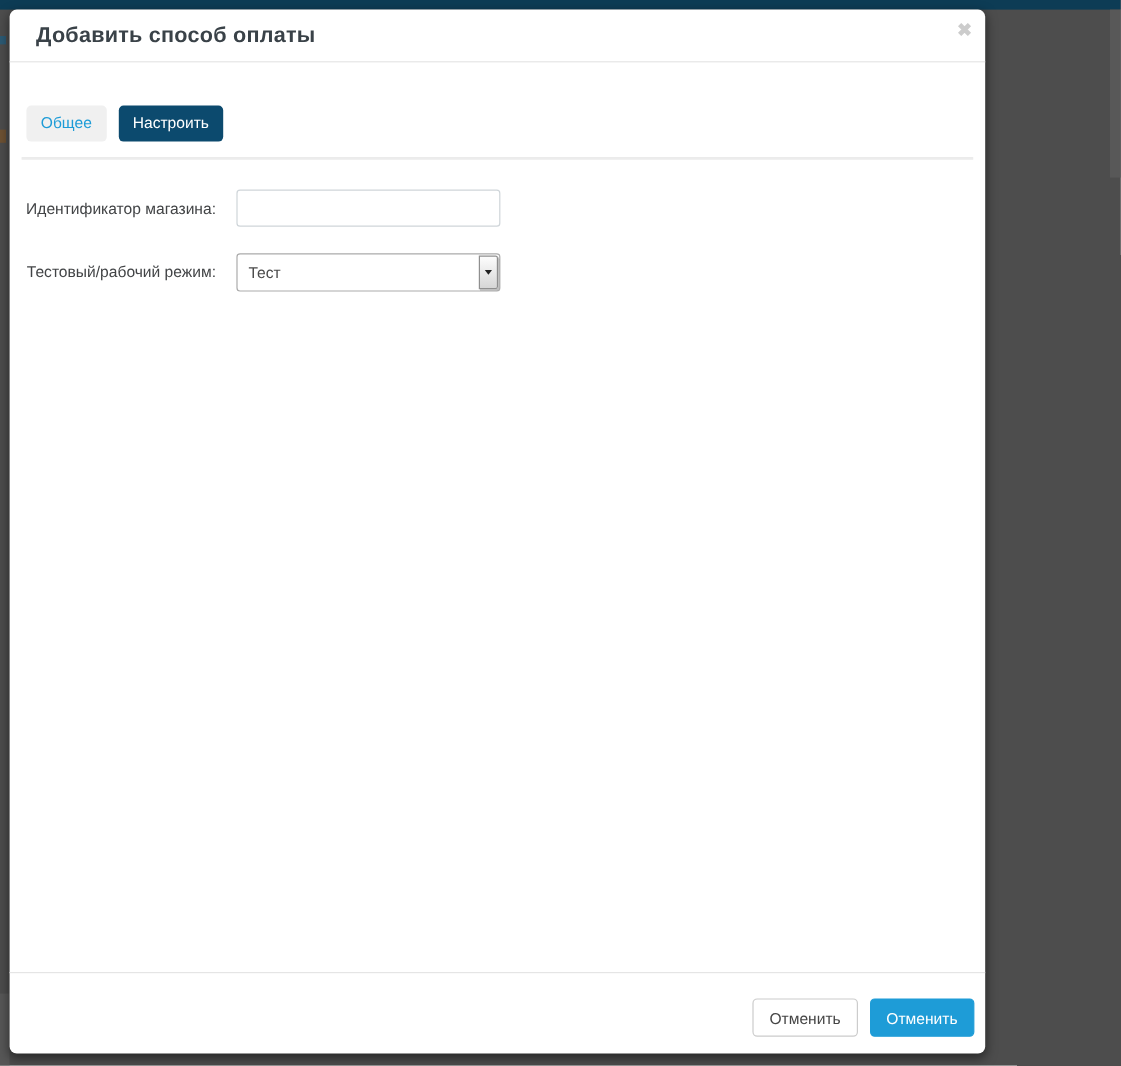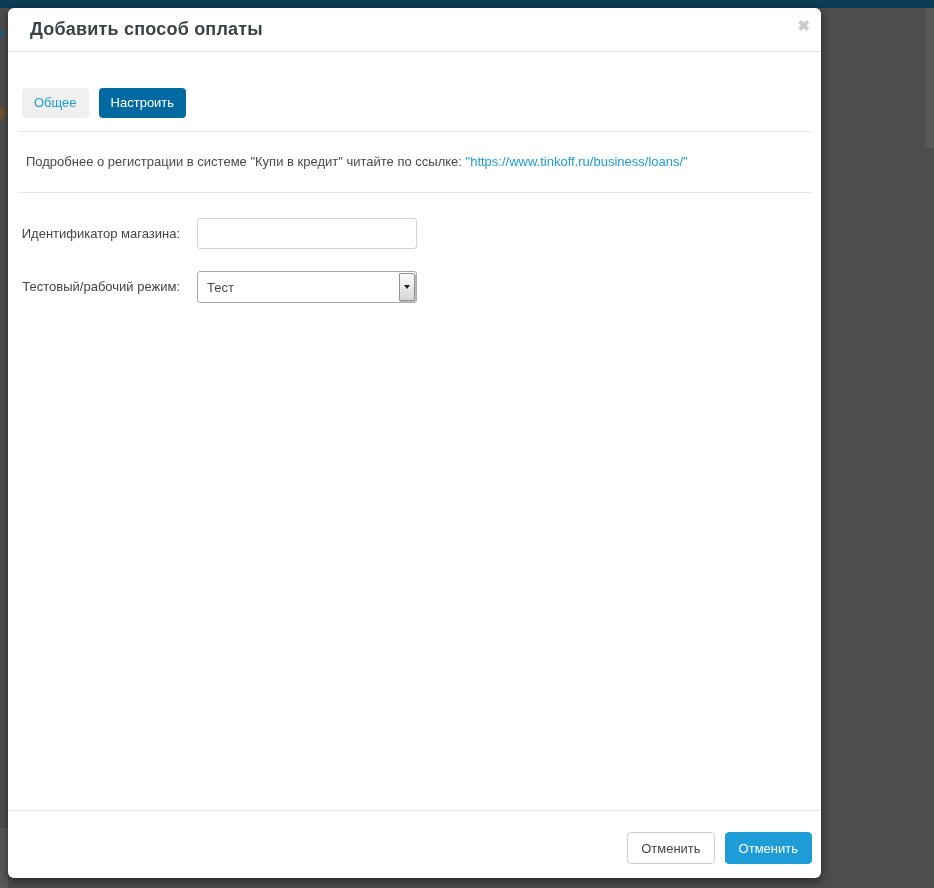--- a/index.html
+++ b/index.html
@@ -57,21 +57,21 @@
 
   .tabs { margin-top: 36px; padding-left: 4px; display: flex; gap: 10px; align-items: center; }
   .tab {
     height: 30px; line-height: 30px;
     padding: 0 12px;
     font-size: 13px;
     border-radius: 4px;
     cursor: pointer;
     background: #f0f0f0; color: #1e9cd7;
   }
-  .tab.active { background: #0369a1; color: #ffffff; }
+  .tab.active { background: #0c4a6e; color: #ffffff; }
 
   .divider { height: 1px; background: #e7e7e7; margin: 0; }
   .divider.under-tabs { margin-top: 13px; }
 
   .info-row {
     padding: 22px 8px 23px 8px;
     font-size: 13px; color: #494949;
   }
   .info-row a { color: #1e9cd7; text-decoration: none; cursor: pointer; }
 
@@ -169,23 +169,20 @@
 
     <div class="modal-body">
 
       <div class="tabs">
         <span class="tab">Общее</span>
         <span class="tab active">Настроить</span>
       </div>
 
       <div class="divider under-tabs"></div>
 
-      <div class="info-row">
-        <span>Подробнее о регистрации в системе "Купи в кредит" читайте по ссылке: </span><a href="#">"https://www.tinkoff.ru/business/loans/"</a>
-      </div>
 
       <div class="divider"></div>
 
       <div class="form-area">
 
         <div class="form-group first">
           <label class="field-label">Идентификатор магазина:</label>
           <div class="field-control">
             <input type="text" class="text-input" value="" style="">
           </div>

